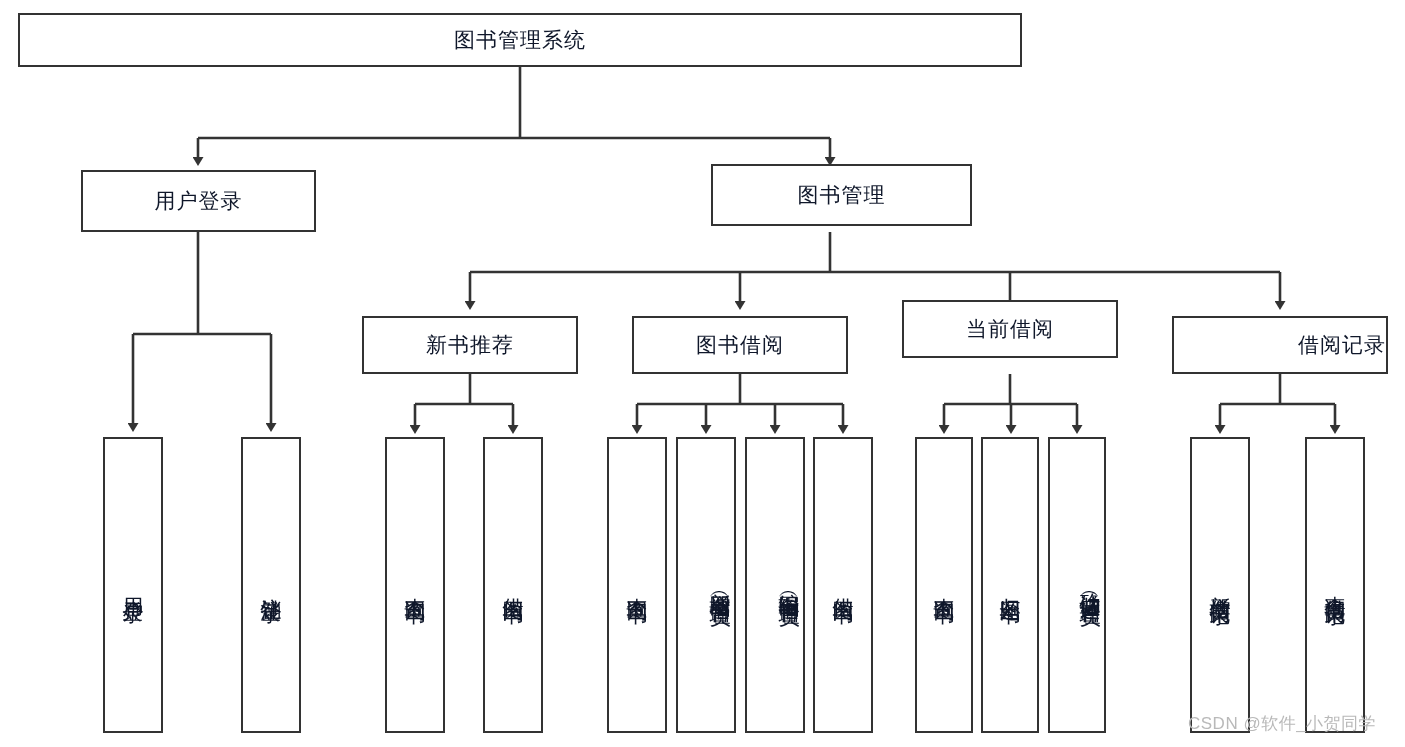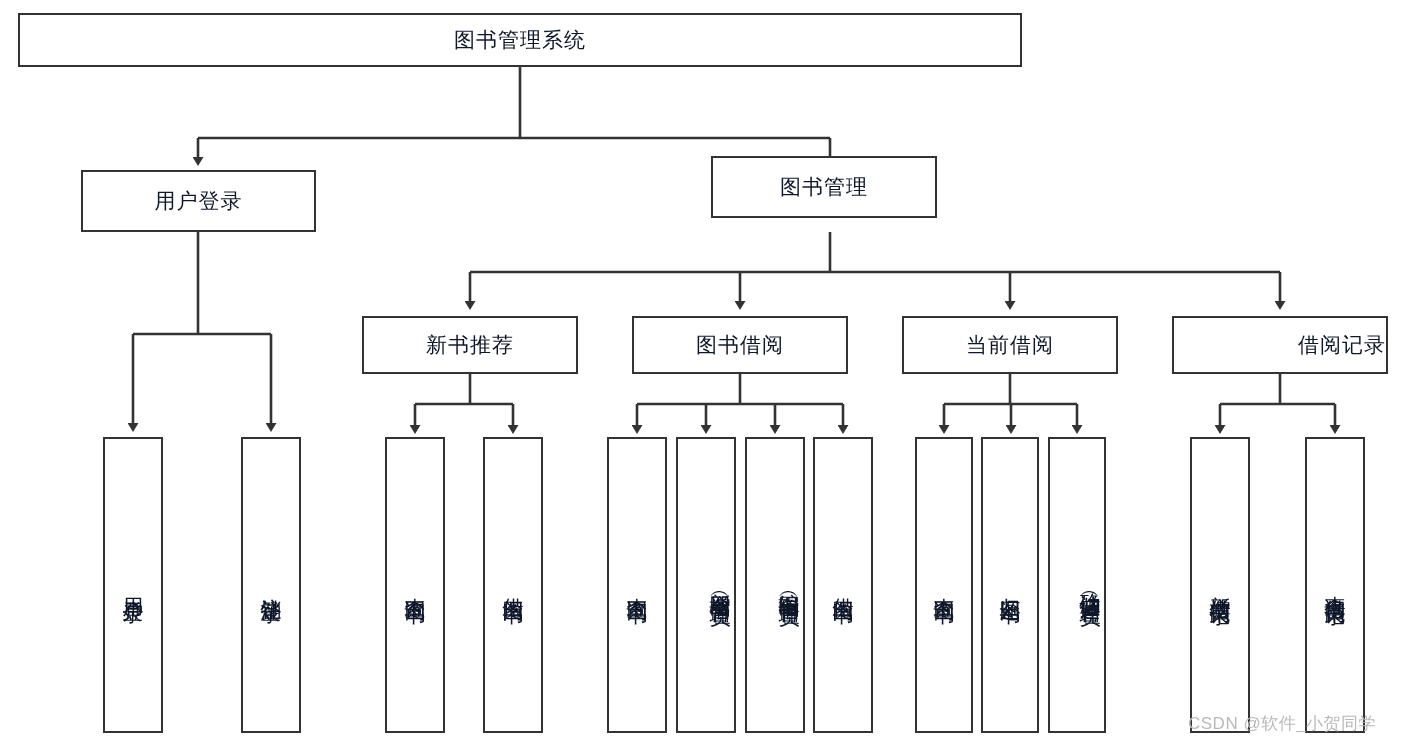--- a/index.html
+++ b/index.html
@@ -118,31 +118,31 @@
     </g>
   </svg>
 
   <div class="node h" style="left:18px; top:13px; width:1004px; height:54px;">
     <span>图书管理系统</span>
   </div>
 
   <div class="node h" style="left:81px; top:170px; width:235px; height:62px;">
     <span>用户登录</span>
   </div>
-  <div class="node h" style="left:711px; top:156px; width:226px; height:62px;">
+  <div class="node h" style="left:711px; top:164px; width:261px; height:62px;">
     <span>图书管理</span>
   </div>
 
   <div class="node h" style="left:362px; top:316px; width:216px; height:58px;">
     <span>新书推荐</span>
   </div>
   <div class="node h" style="left:632px; top:316px; width:216px; height:58px;">
     <span>图书借阅</span>
   </div>
-  <div class="node h" style="left:902px; top:316px; width:216px; height:58px;">
+  <div class="node h" style="left:902px; top:300px; width:216px; height:58px;">
     <span>当前借阅</span>
   </div>
   <div class="node h" style="left:1172px; top:316px; width:216px; height:58px;justify-content:flex-end;">
     <span>借阅记录</span>
   </div>
 
   <div class="node v tall" style="left:103px; top:437px; width:60px; height:296px;">
     <span>用户登录</span>
   </div>
   <div class="node v tall" style="left:241px; top:437px; width:60px; height:296px;">

